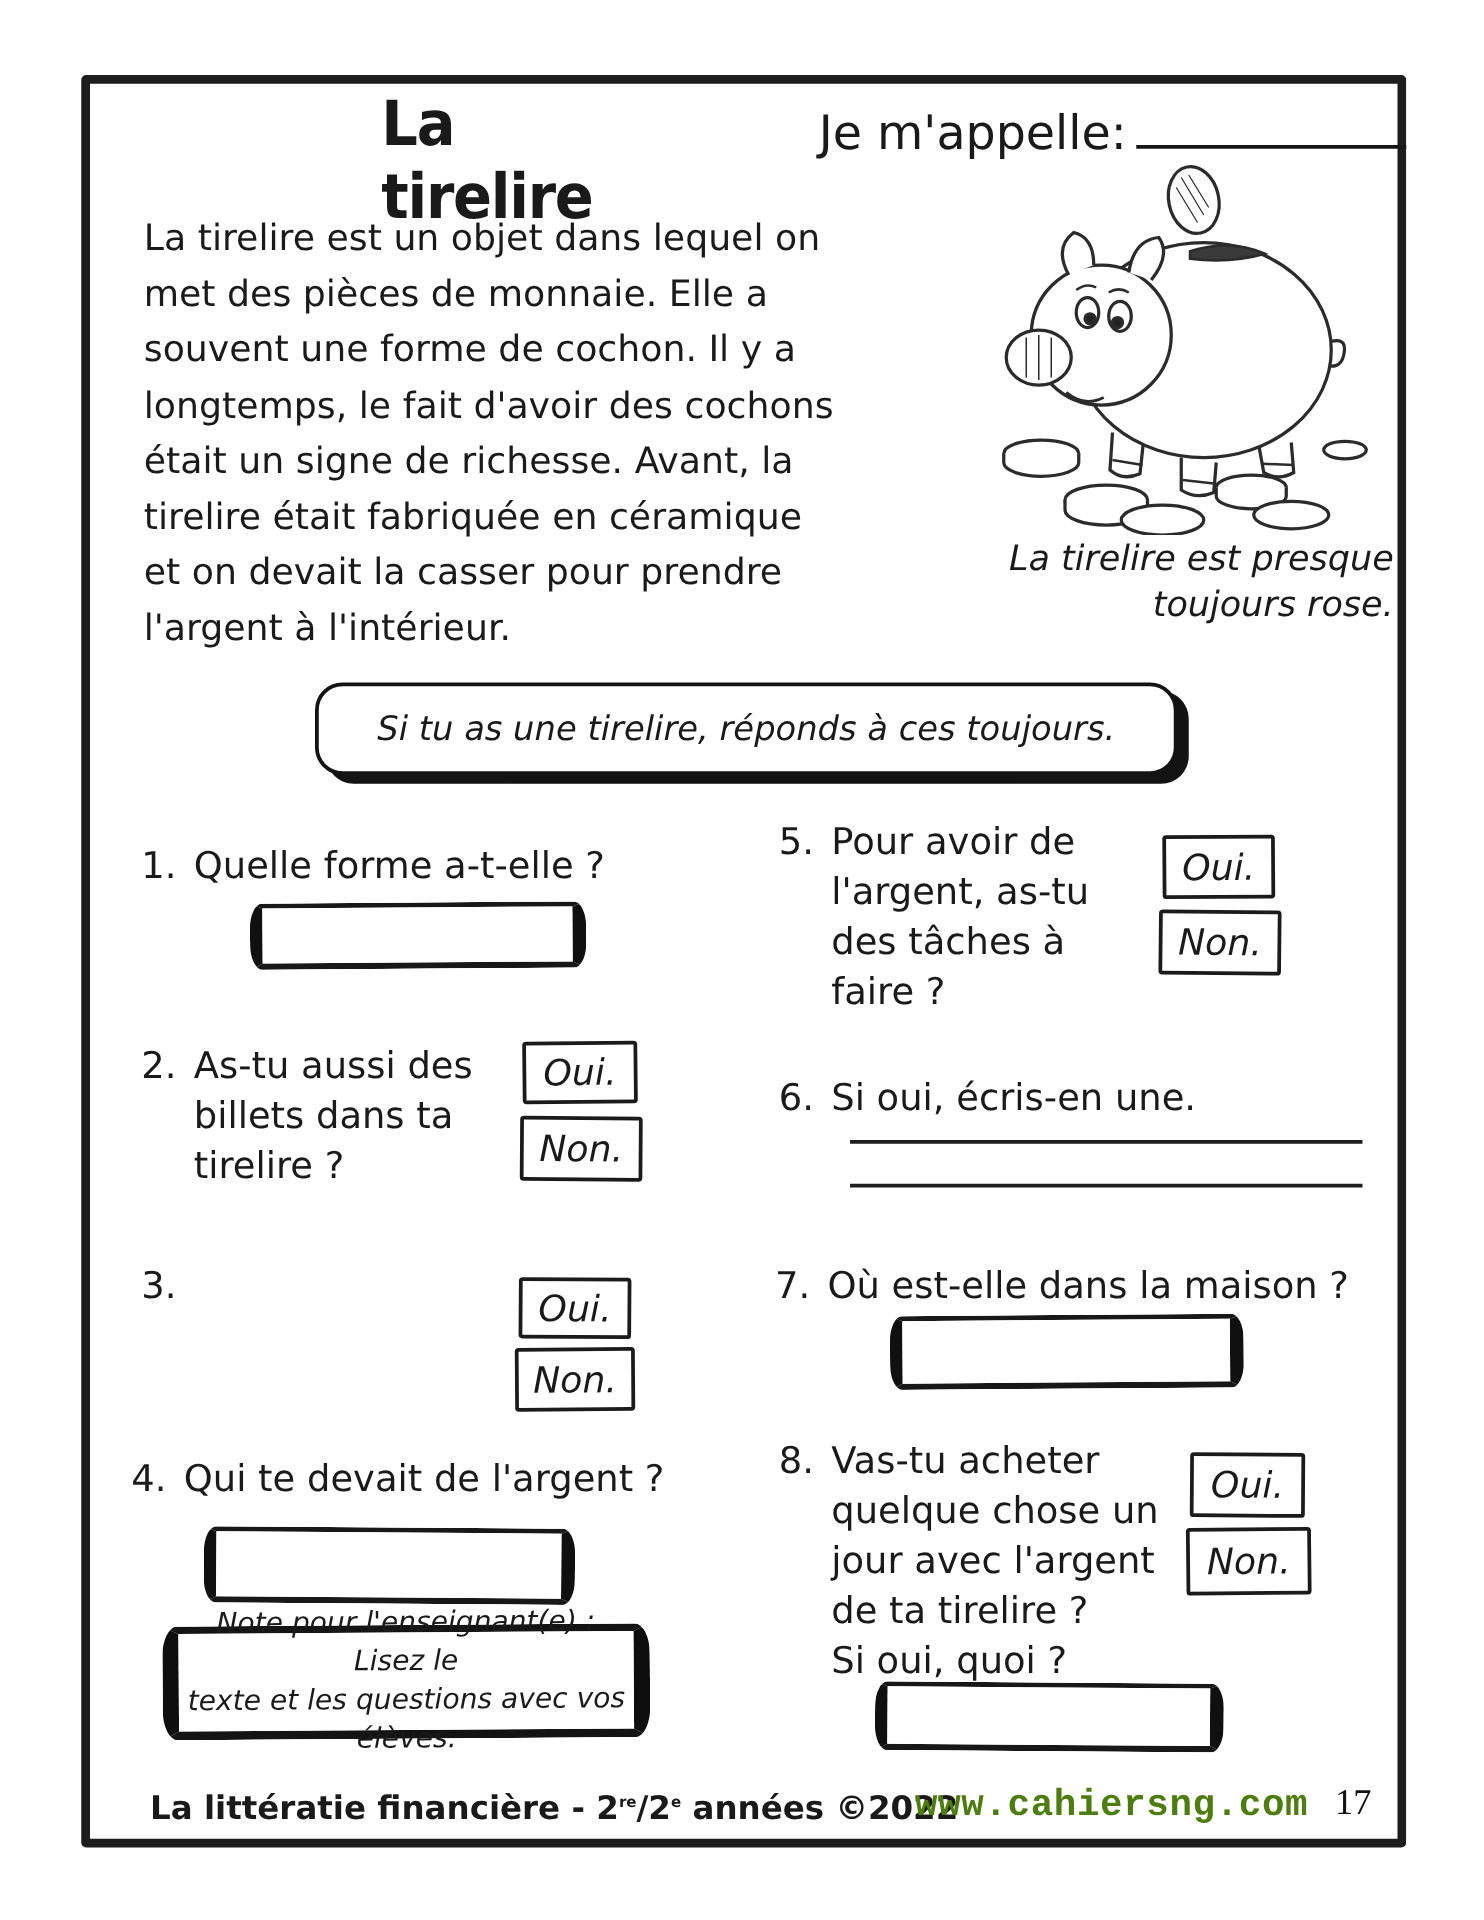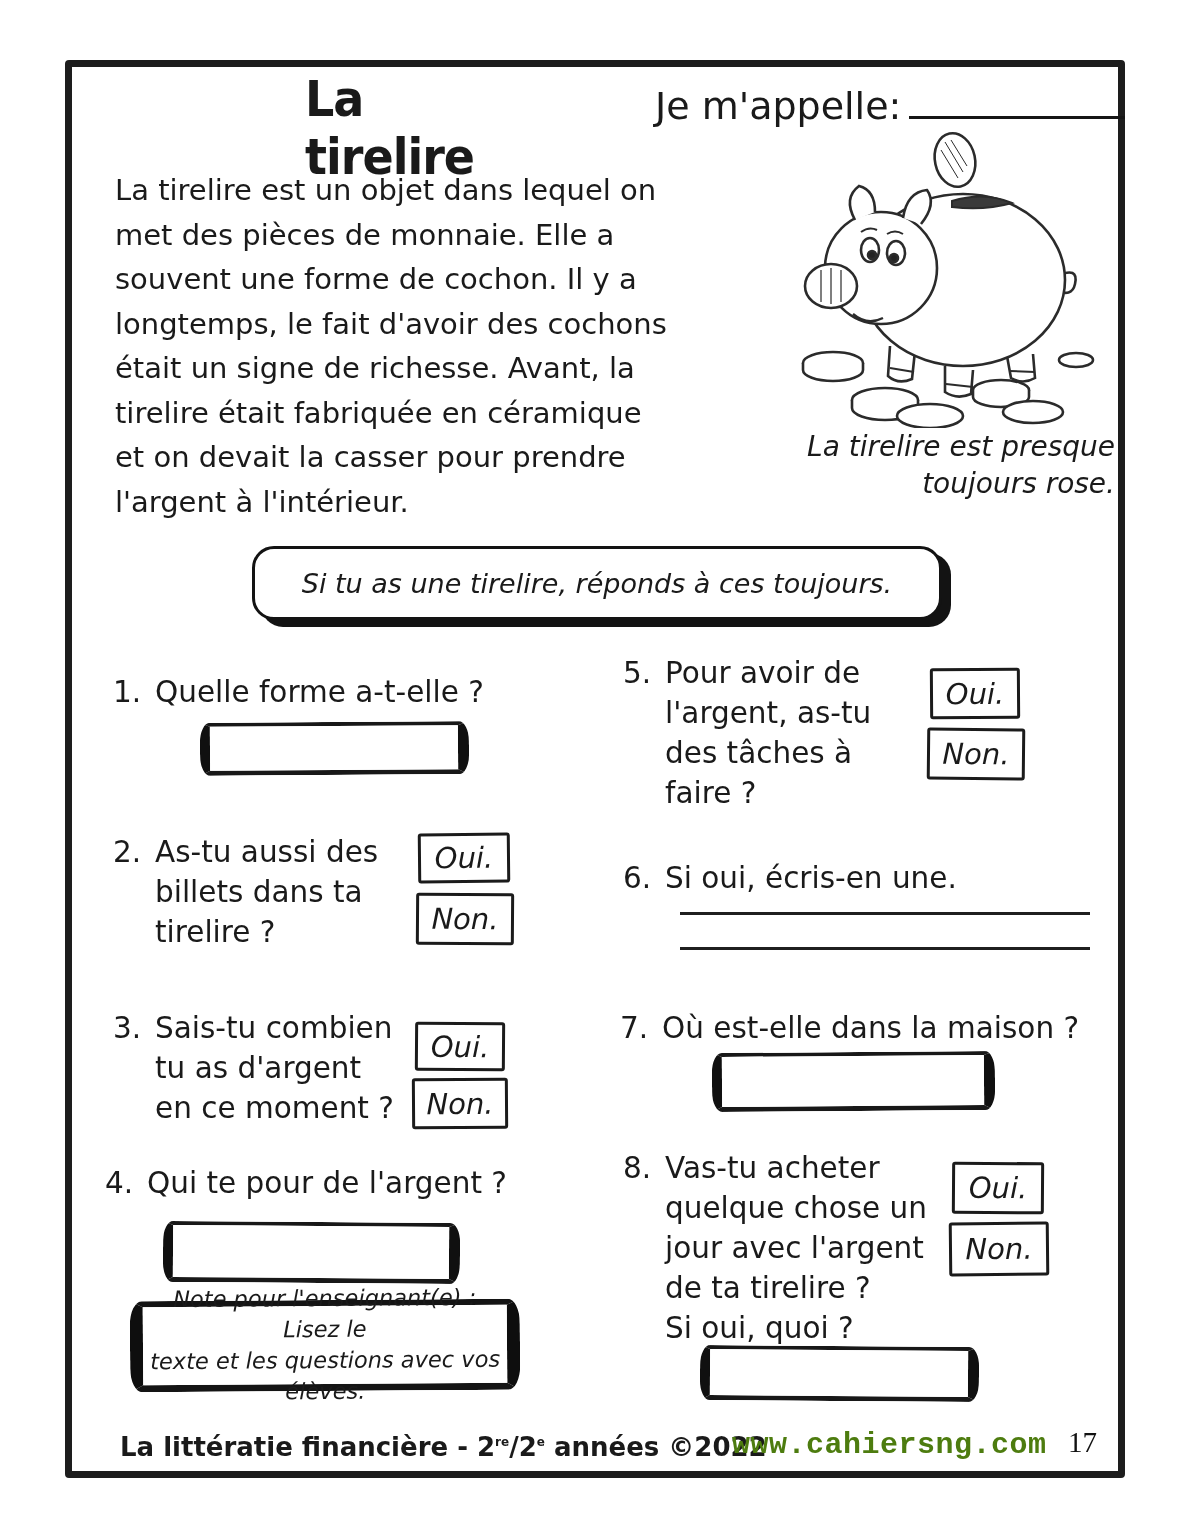--- a/index.html
+++ b/index.html
@@ -160,34 +160,31 @@
   </div>
   <div class="yn-box r-n06" style="left:418px;top:833px;width:86px;height:44px;">
       <span>Oui.</span>
     </div>
   <div class="yn-box r-p04" style="left:416px;top:893px;width:92px;height:46px;">
       <span>Non.</span>
     </div>
 
   <div class="question" style="left:113px;top:1008px;">
     <span class="qnum">3.</span>
-    <span class="qtext">Sais-tu combien
-tu as d'argent
-en ce moment ?</span>
   </div>
   <div class="yn-box r-p04" style="left:415px;top:1022px;width:84px;height:43px;">
       <span>Oui.</span>
     </div>
   <div class="yn-box r-n04" style="left:412px;top:1078px;width:90px;height:45px;">
       <span>Non.</span>
     </div>
 
   <div class="question" style="left:105px;top:1163px;">
     <span class="qnum">4.</span>
-    <span class="qtext">Qui te pour de l'argent ?</span>
+    <span class="qtext">Qui te devait de l'argent ?</span>
   </div>
   <div class="answer-box r-p04" style="left:163px;top:1222px;width:276px;height:52px;"></div>
 
   <div class="note-box">
     <span>Note pour l'enseignant(e) : Lisez le
 texte et les questions avec vos élèves.</span>
   </div>
 
   <div class="question" style="left:623px;top:653px;">
     <span class="qnum">5.</span>

